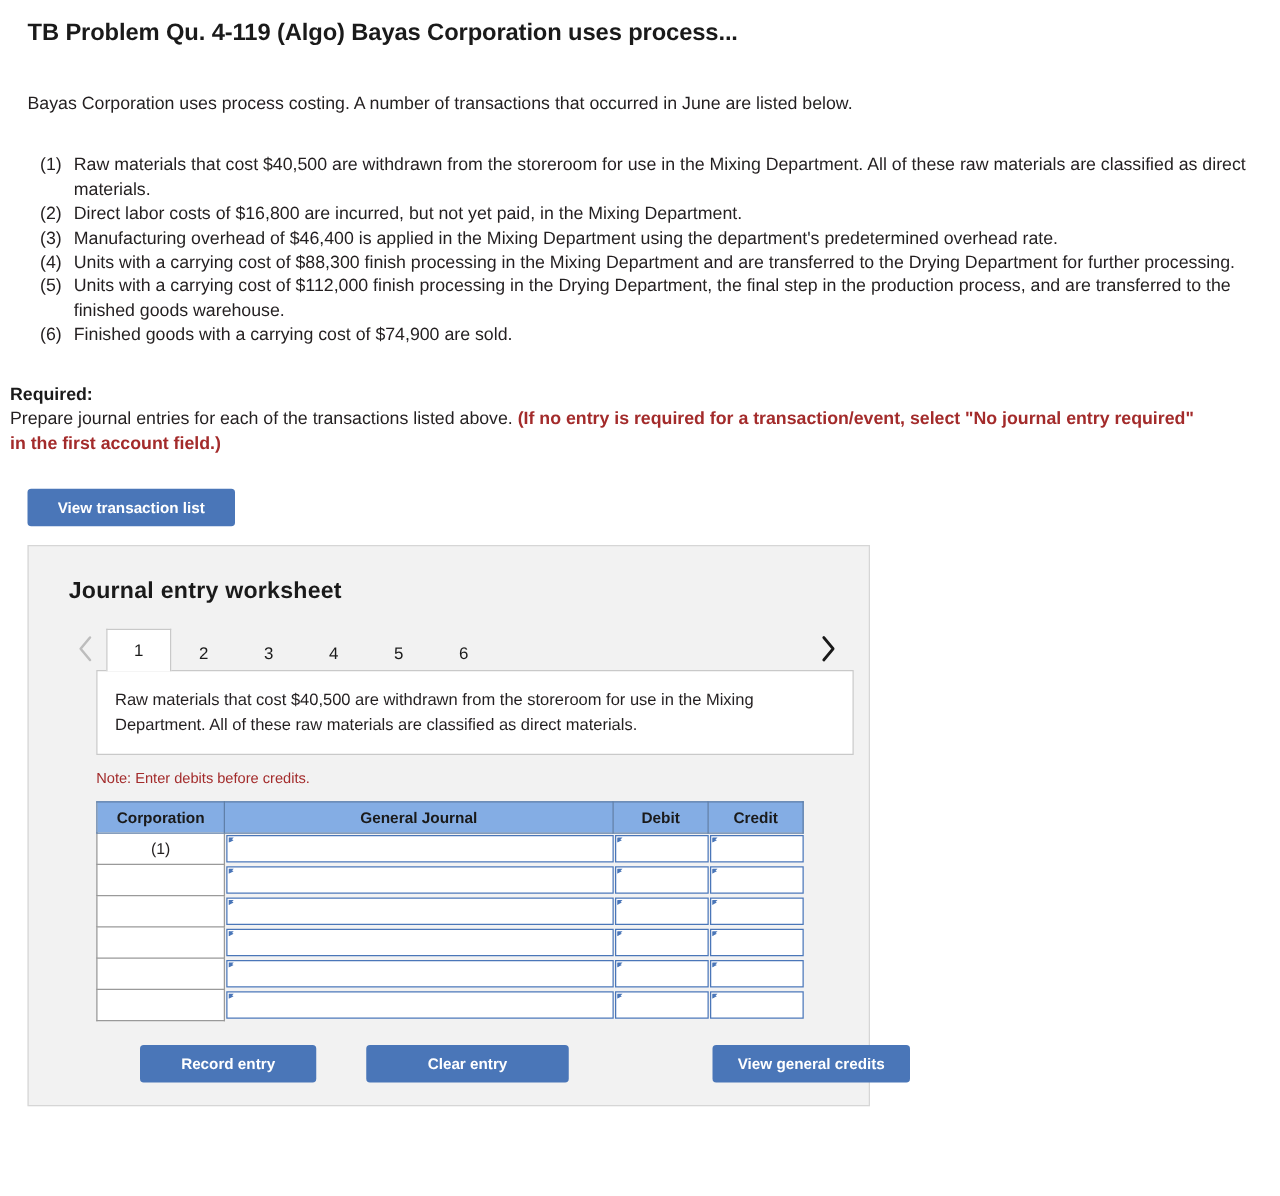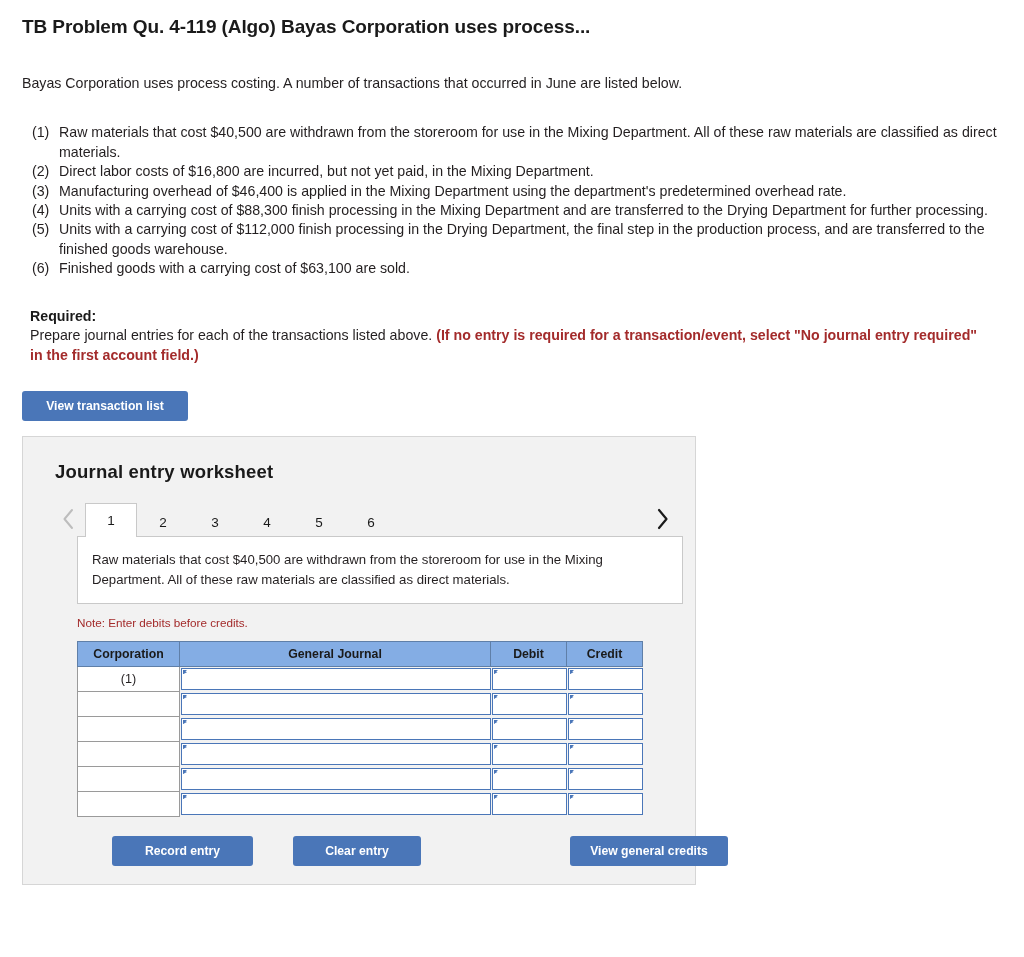--- a/index.html
+++ b/index.html
@@ -53,21 +53,21 @@
     width: 27px;
   }
   .txn-body {
     flex: 1 1 auto;
     max-width: 952px;
   }
 
   
   .required-block {
     margin-top: 28px;
-    padding: 0 30px;
+    padding: 0 8px;
     font-size: 14.2px;
     line-height: 1.37;
   }
   .required-label {
     font-weight: bold;
     color: #1a1a1a;
   }
   .required-body {
     color: #231f20;
     max-width: 960px;
@@ -260,21 +260,21 @@
 
   
   .ws-footer {
     margin: 19px 0 0 54px;
     width: 616px;
     display: flex;
     align-items: center;
     padding-left: 35px;
   }
   .btn-record  { width: 141px; }
-  .btn-clear   { width: 128px; margin-left: 40px; }
+  .btn-clear   { width: 162px; margin-left: 40px; }
   .btn-viewgj  { width: 158px; margin-left: auto; }
 </style>
 </head>
 <body>
 
 <div class="page">
 
   <h1 class="problem-title">TB Problem Qu. 4-119 (Algo) Bayas Corporation uses process...</h1>
 
   <p class="intro-text">Bayas Corporation uses process costing. A number of transactions that occurred in June are listed below.</p>
@@ -295,21 +295,21 @@
     <div class="txn-item">
       <span class="txn-num">(4)</span>
       <span class="txn-body">Units with a carrying cost of $88,300 finish processing in the Mixing Department and are transferred to the Drying Department for further processing.</span>
     </div>
     <div class="txn-item">
       <span class="txn-num">(5)</span>
       <span class="txn-body">Units with a carrying cost of $112,000 finish processing in the Drying Department, the final step in the production process, and are transferred to the finished goods warehouse.</span>
     </div>
     <div class="txn-item">
       <span class="txn-num">(6)</span>
-      <span class="txn-body">Finished goods with a carrying cost of $63,100 are sold.</span>
+      <span class="txn-body">Finished goods with a carrying cost of $74,900 are sold.</span>
     </div>
   </div>
 
   <div class="required-block">
     <div class="required-label">Required:</div>
     <div class="required-body"><span>Prepare journal entries for each of the transactions listed above. </span><span class="red-bold">(If no entry is required for a transaction/event, select "No journal entry required" in the first account field.)</span></div>
   </div>
 
   <button class="btn btn-view-txn">View transaction list</button>
 

